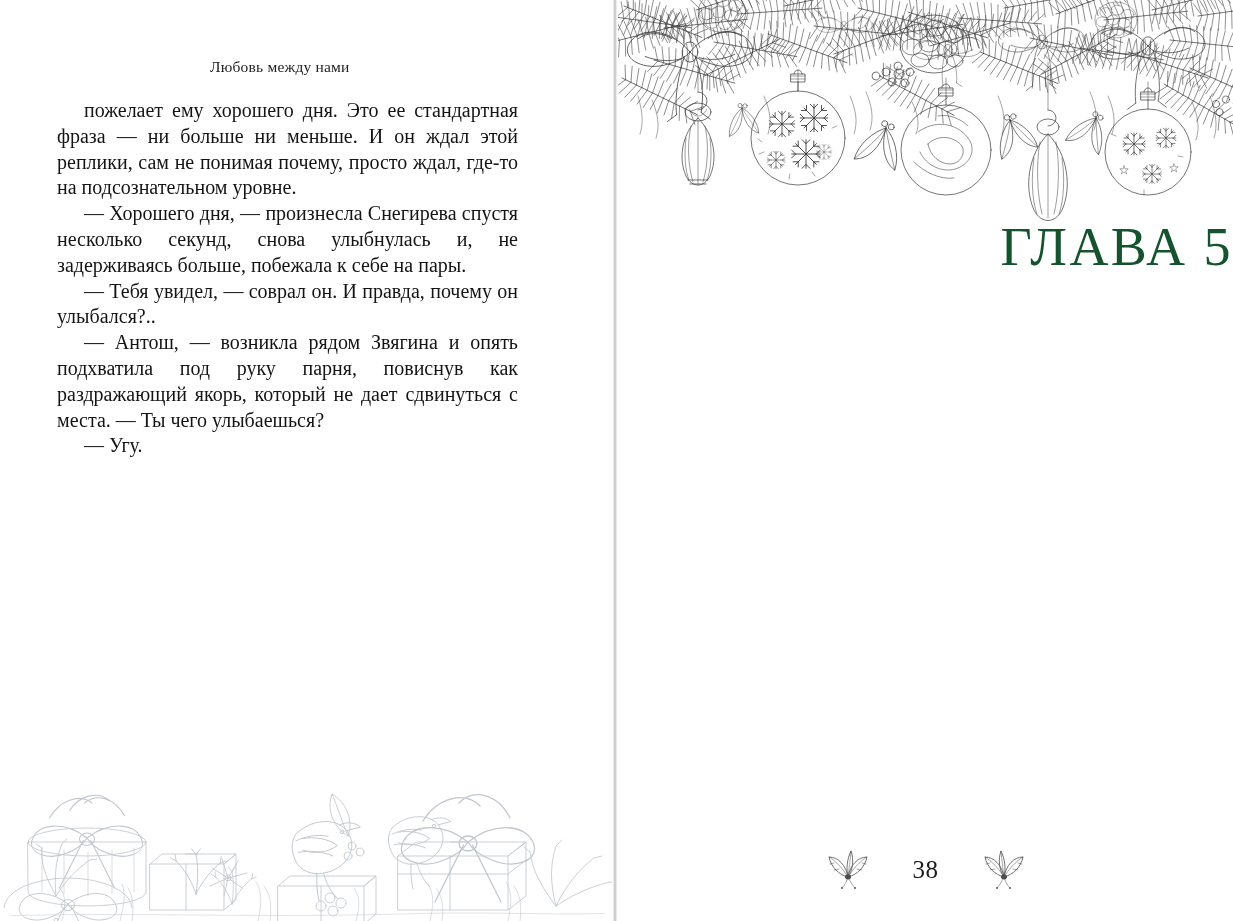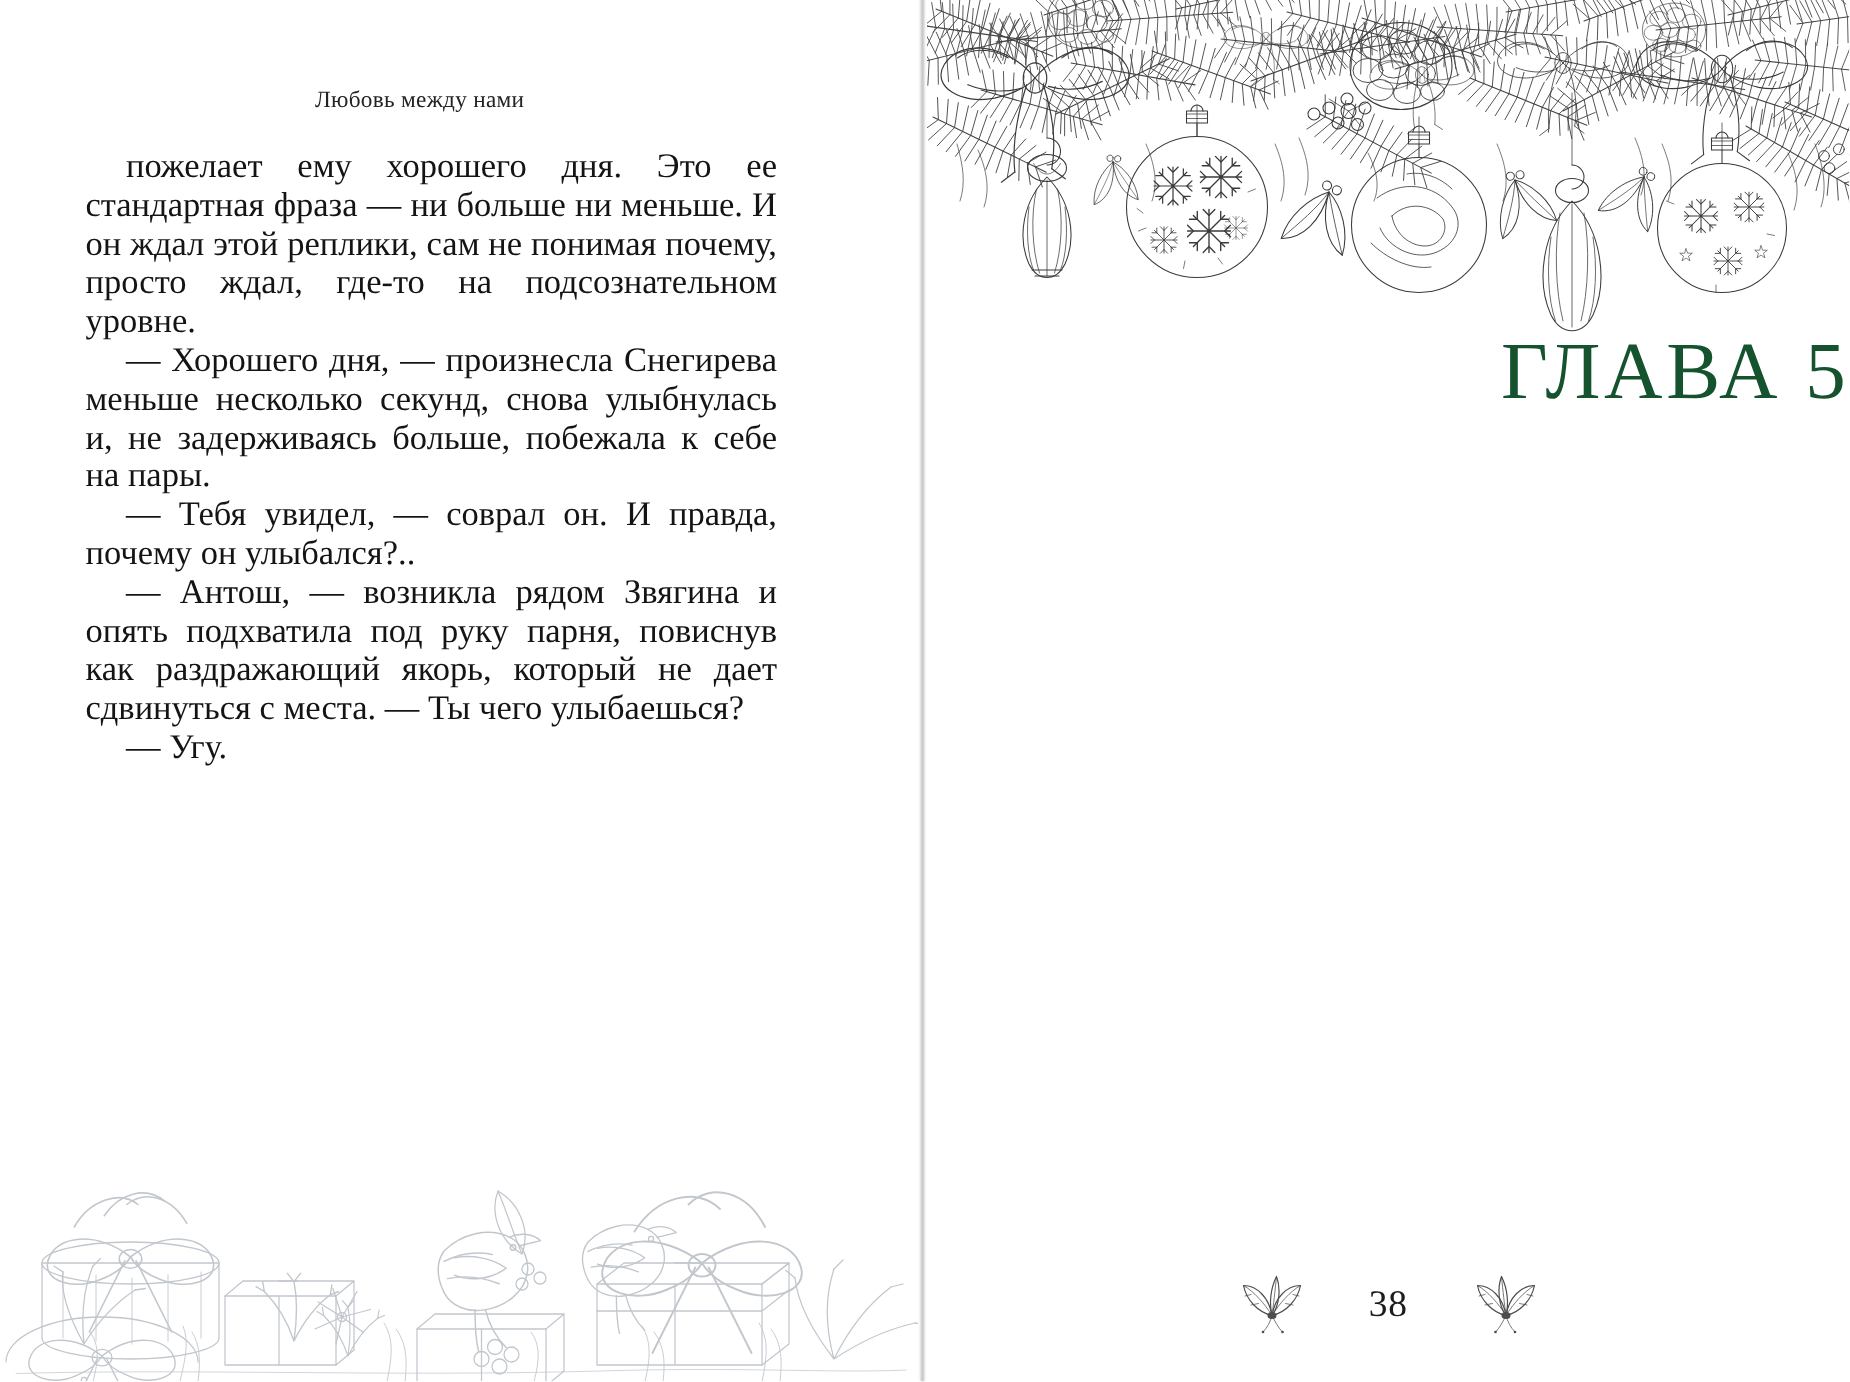--- a/index.html
+++ b/index.html
@@ -51,21 +51,21 @@
     top: 58px;
     font-size: 15.5px;
     letter-spacing: 0.2px;
     color: #232323;
     white-space: nowrap;
   }
 
   
   .textblock {
     position: absolute;
-    font-size: 23px;
+    font-size: 20px;
     line-height: 25.8px;
     text-align: justify;
     text-justify: inter-word;
     color: #141414;
     hyphens: manual;
   }
   .textblock-left {
     left: 57px;
     top: 98px;
     width: 461px;
@@ -143,21 +143,21 @@
 <body>
 
 <div class="spread">
 
   <div class="page page-left">
 
     <div class="running-head">Любовь между нами</div>
 
     <div class="textblock textblock-left">
       <p>пожелает ему хорошего дня. Это ее стандартная фраза — ни больше ни меньше. И он ждал этой реплики, сам не понимая почему, просто ждал, где-то на подсознательном уровне.</p>
-      <p>— Хорошего дня, — произнесла Снегирева меньше несколько секунд, снова улыбнулась и, не задерживаясь больше, побежала к себе на пары.</p>
+      <p>— Хорошего дня, — произнесла Снегирева спустя несколько секунд, снова улыбнулась и, не задерживаясь больше, побежала к себе на пары.</p>
       <p>— Тебя увидел, — соврал он. И правда, почему он улыбался?..</p>
       <p>— Антош, — возникла рядом Звягина и опять подхватила под руку парня, повиснув как раздражающий якорь, который не дает сдвинуться с места. — Ты чего улыбаешься?</p>
       <p class="last">— Угу.</p>
     </div>
 
     <div class="illus illus-bottom-left">
       <svg viewBox="0 0 612 175" preserveAspectRatio="none" aria-hidden="true">
         <defs>
           <g id="bow">
             <path d="M0,0 C-18,-14 -40,-12 -44,2 C-47,13 -30,18 -16,12 C-8,9 -3,5 0,0 Z"></path>

